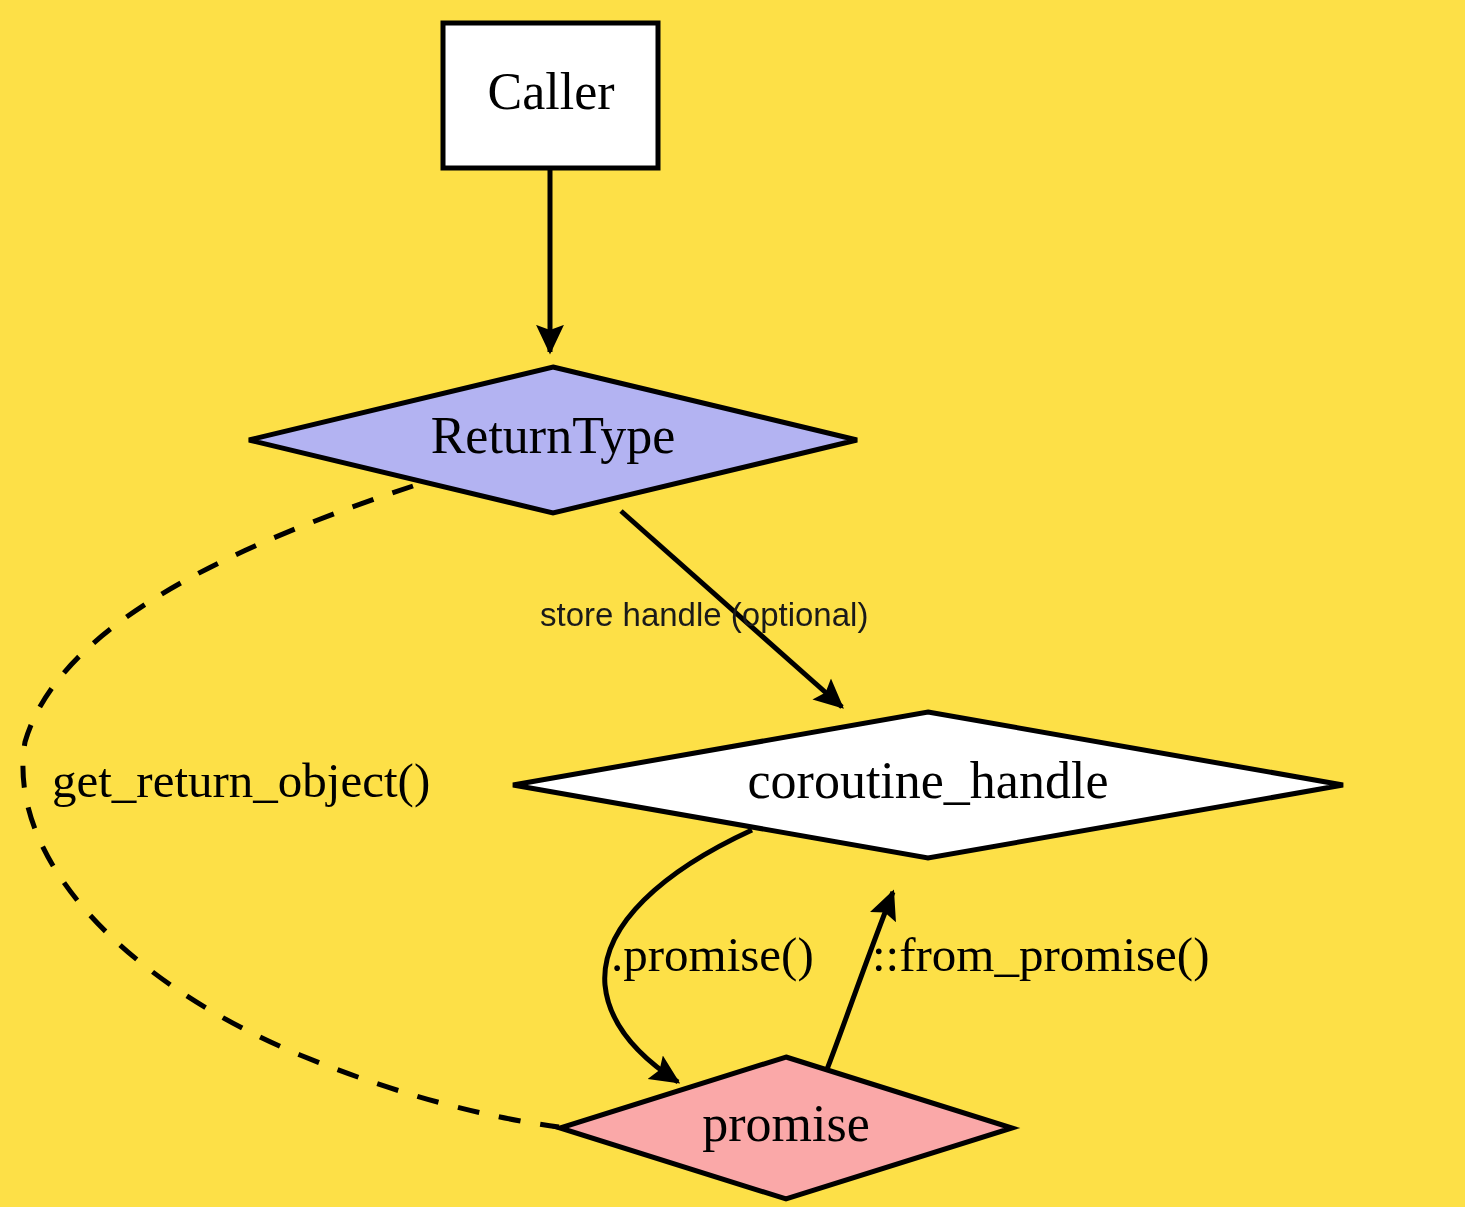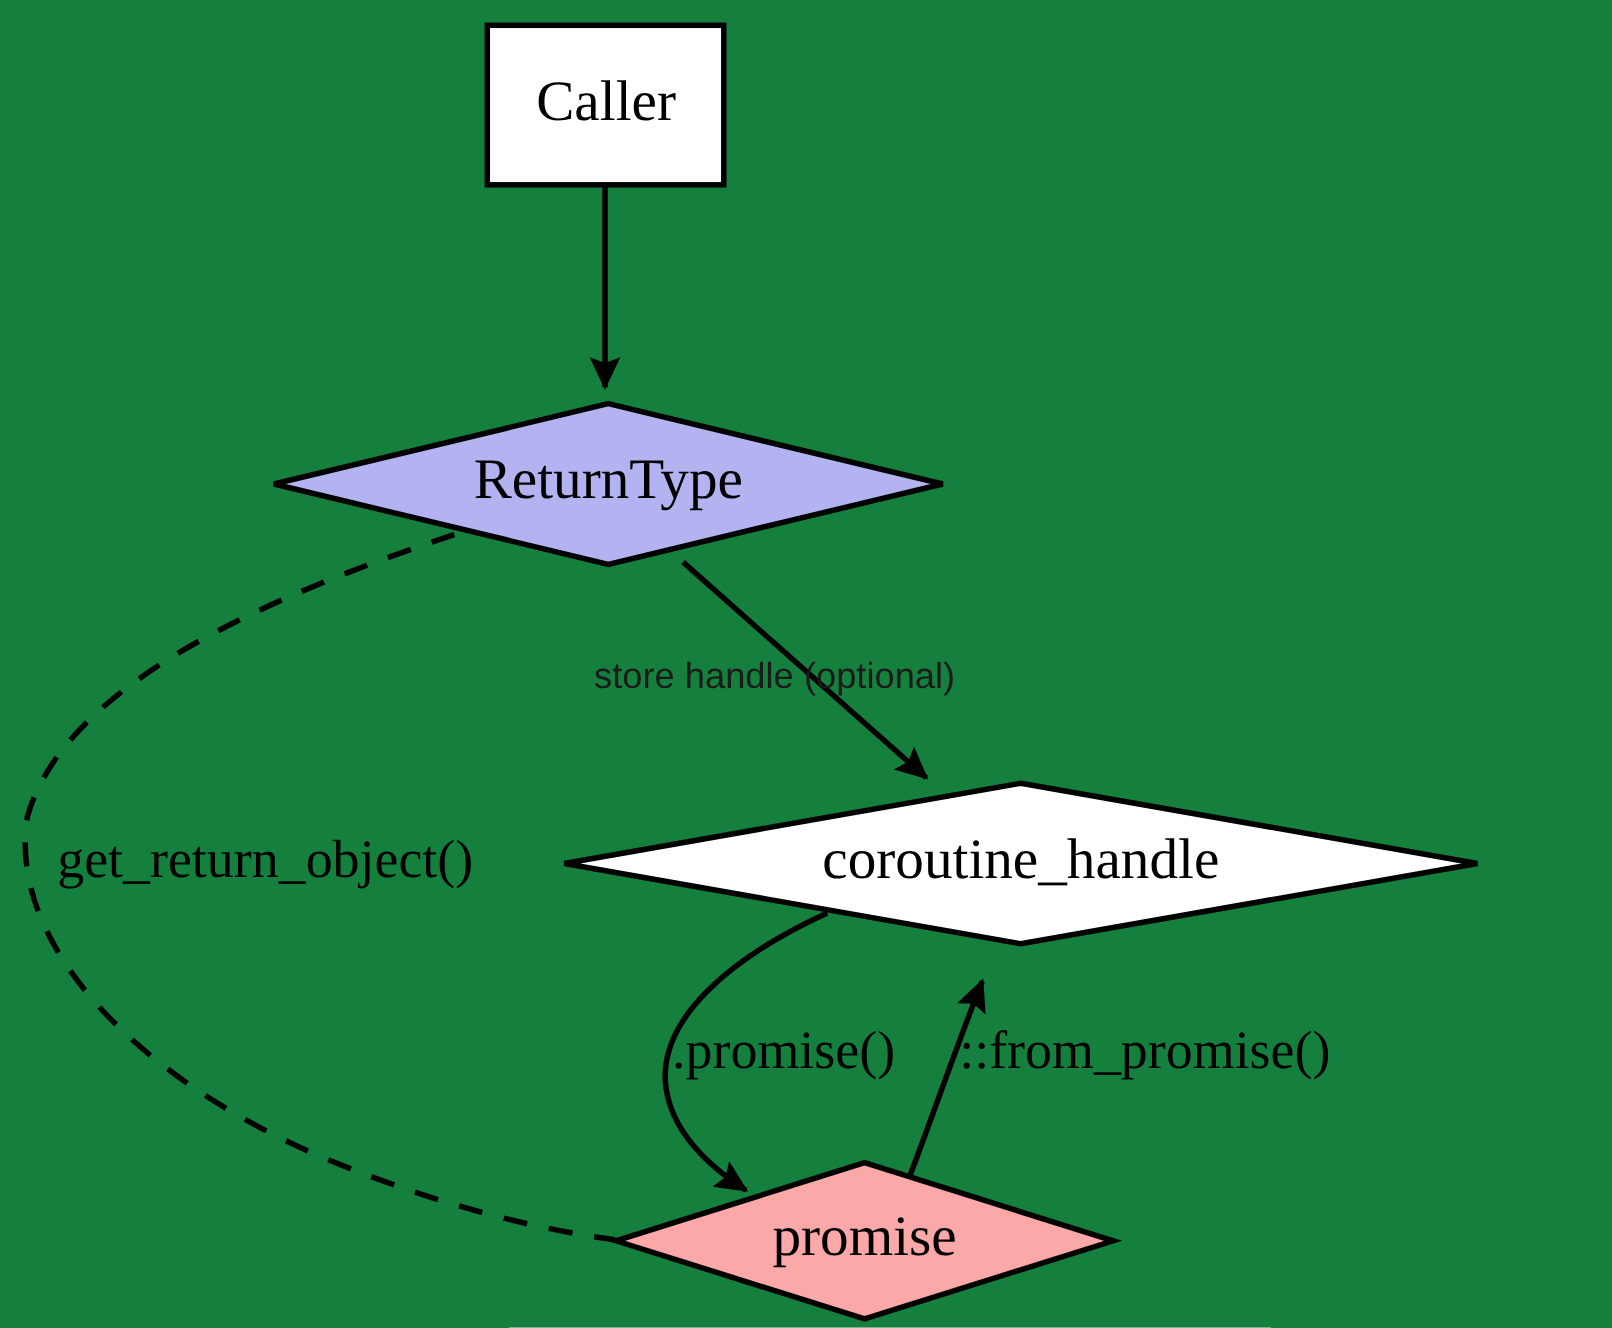--- a/index.html
+++ b/index.html
@@ -4,21 +4,21 @@
 <style>
   html, body {
     margin: 0;
     padding: 0;
     background: #ffffff;
   }
   #canvas {
     position: relative;
     width: 1465px;
     height: 1207px;
-    background: #15803d;
+    background: #fde047;
     overflow: hidden;
     font-family: "Liberation Serif", "DejaVu Serif", serif;
   }
   svg.layer {
     position: absolute;
     left: 0;
     top: 0;
     width: 1465px;
     height: 1207px;
   }

